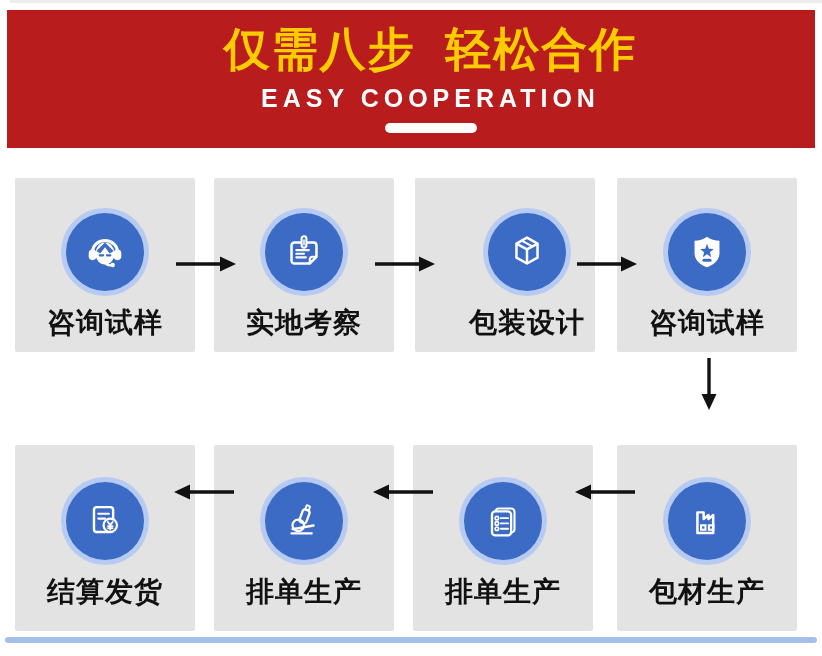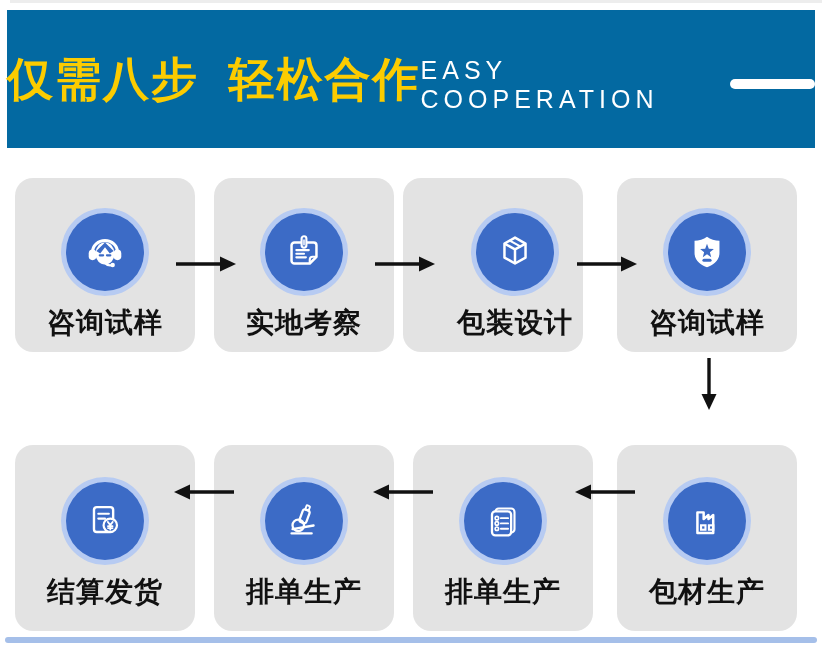--- a/index.html
+++ b/index.html
@@ -6,39 +6,39 @@
   html,body { background:#fff; }
   .page {
     position:relative; width:822px; height:656px; background:#fff;
     font-family:"Liberation Sans","DejaVu Sans",sans-serif; overflow:hidden;
   }
   .top-strip { position:absolute; top:0; left:10px; right:0; height:3px; background:#ededed; }
 
   
   .banner {
     position:absolute; left:7px; top:10px; width:808px; height:138px;
-    background:#0369a1; display:flex; flex-direction:row; align-items:center; justify-content:center;
+    background:#b91c1c; display:flex; flex-direction:column; align-items:center; justify-content:center;padding-left:39px;
   }
   .banner h1 {
     color:#fccc00; font-size:46px; font-weight:bold; letter-spacing:2px; line-height:1;
     white-space:pre;
   }
   .banner .subtitle {
-    color:#ffffff; font-size:25px; font-weight:400; letter-spacing:5px; margin-top:12px;
+    color:#ffffff; font-size:25px; font-weight:700; letter-spacing:5px; margin-top:12px;
   }
   .banner .pill { width:92px; height:10px; border-radius:5px; background:#ffffff; margin-top:10px; }
 
   
   .card {
-    position:absolute; width:180px; background:#e3e3e3; border-radius:18px;
+    position:absolute; width:180px; background:#e3e3e3; border-radius:2px;
     display:flex; flex-direction:column; align-items:center;
   }
   .row1 { top:178px; height:174px; }
   .row2 { top:415px; height:186px;margin-top:30px; }
-  .c1 { left:15px;  } .c2 { left:214px;text-align:center; } .c3 { left:403px;padding-left:44px; } .c4 { left:617px; }
+  .c1 { left:15px;  } .c2 { left:214px;text-align:center; } .c3 { left:415px;padding-left:44px; } .c4 { left:617px; }
   .c5 { left:617px;text-align:center; } .c6 { left:413px; } .c7 { left:214px; } .c8 { left:15px;  }
 
   .ring {
     width:88px; height:88px; border-radius:50%; background:#b7cbf2;
     display:flex; align-items:center; justify-content:center;
   }
   .row1 .ring { margin-top:30px; }
   .row2 .ring { margin-top:32px; }
   .circle {
     width:78px; height:78px; border-radius:50%; background:#3c6bc6;

